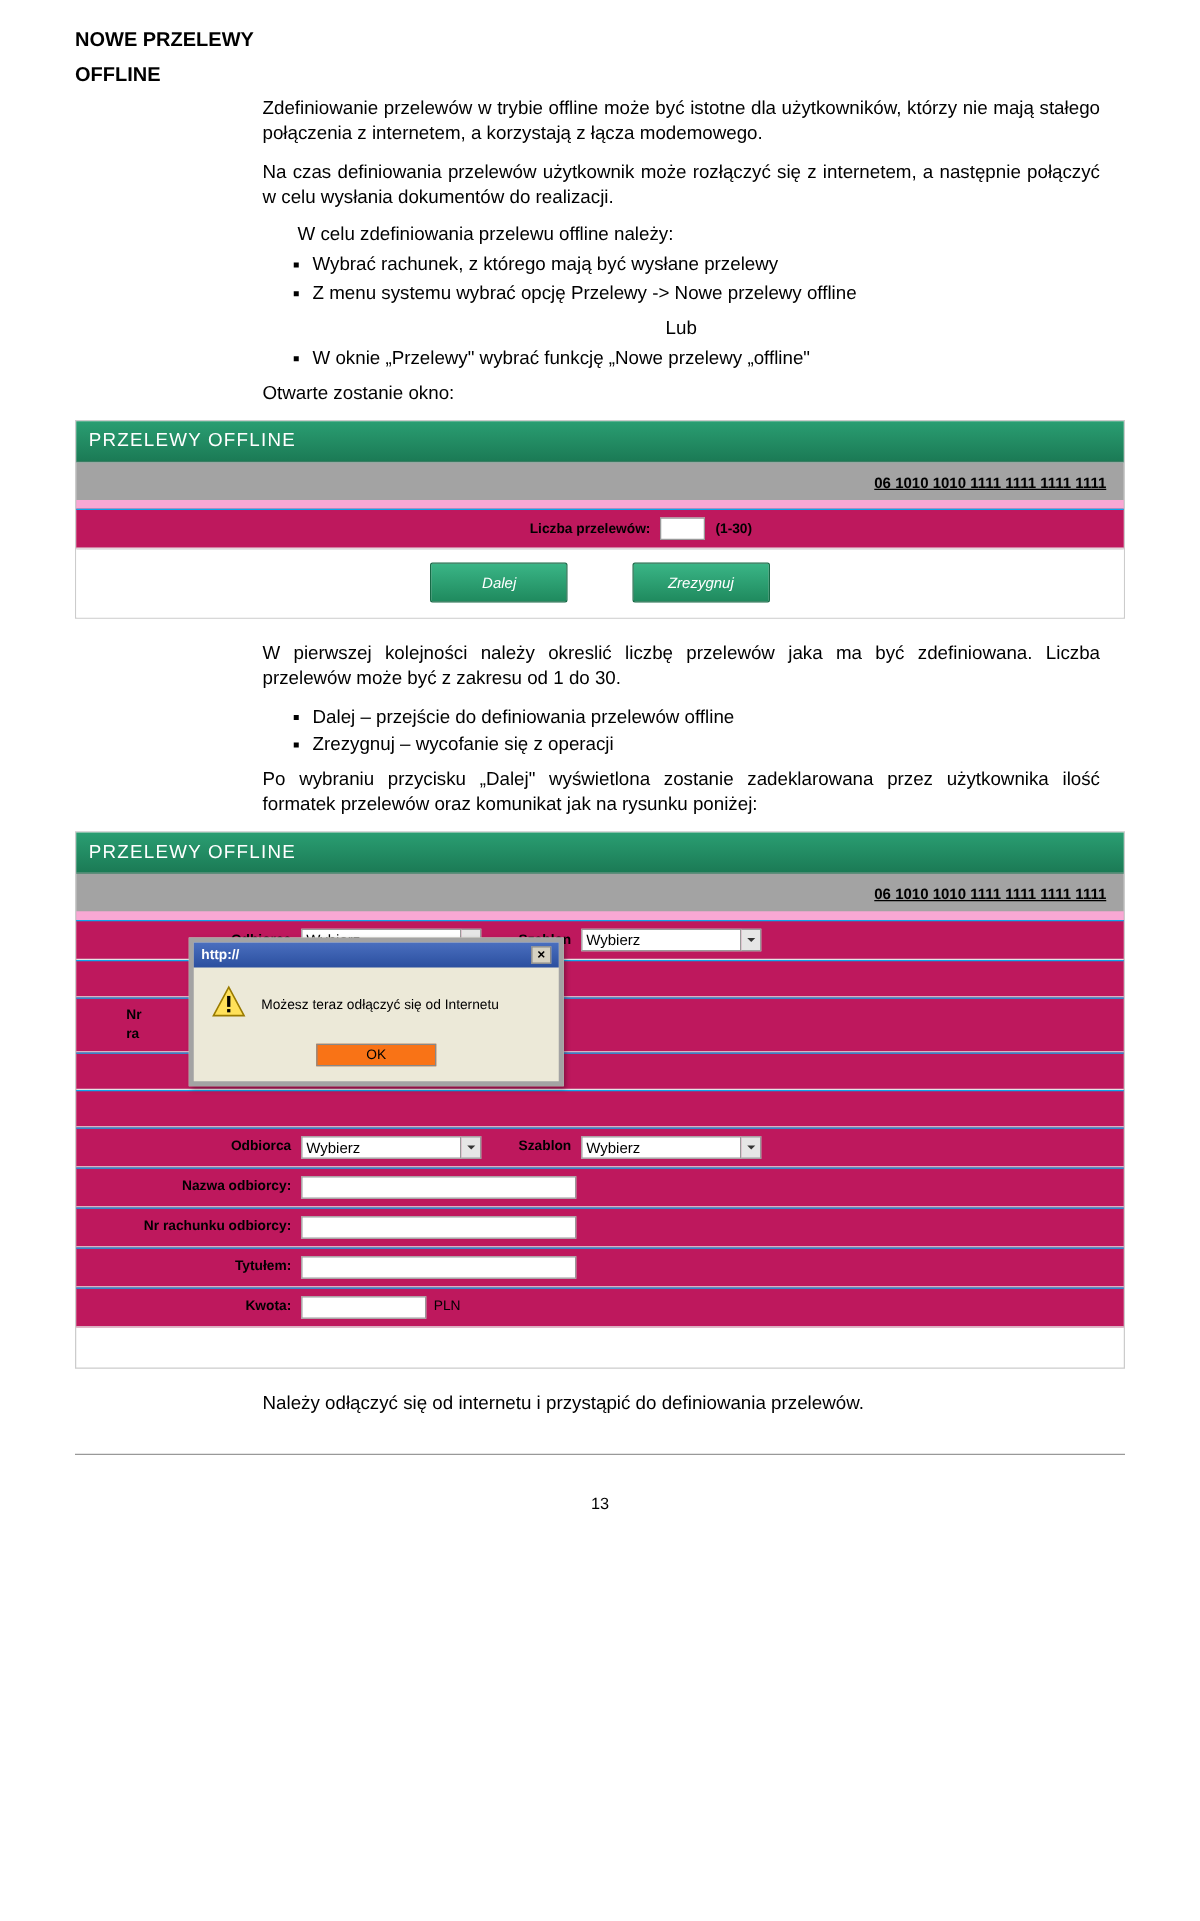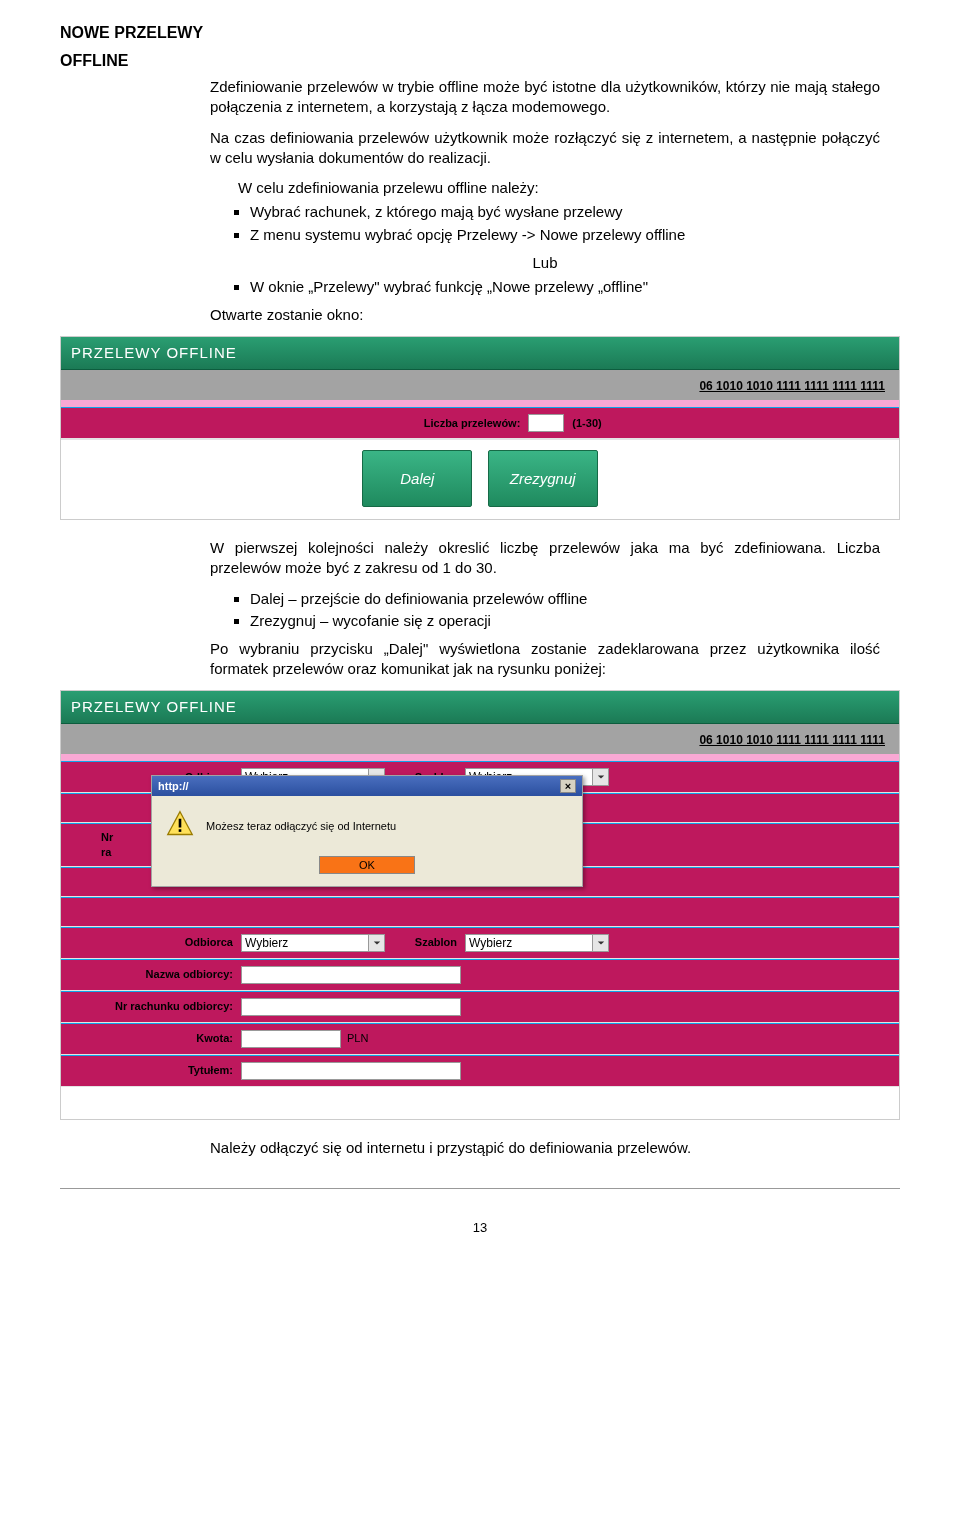--- a/index.html
+++ b/index.html
@@ -99,35 +99,35 @@
     padding: 10px 0 12px 0;
     border-top:1px solid #e4e4e4;
   }
   .gbtn {
     display: inline-block;
     min-width: 110px;
     background: linear-gradient(#3ab586, #1f8a5e);
     color: #fff;
     border: 1px solid #166a46;
     border-radius: 2px;
-    font-size: 15px;
-    padding: 19px 10px;
-    margin: 0 6px;
+    font-size: 12px;
+    padding: 8px 10px;
+    margin: 0 24px;
     cursor: pointer;
     font-style: italic;
   }
   .hint { font-weight: bold; font-size:11px; margin-left: 8px; }
   
   .win-dialog {
     position: absolute;
     left: 90px;
     top: 84px;
-    width: 432px;
+    width: 300px;
     background: #ece9d8;
-    border: 1px solid #a3a3a3;
+    border: 4px solid #a3a3a3;
     box-shadow: 2px 2px 4px rgba(0,0,0,.35);
     font-size: 11px;
   }
   .win-title {
     background: linear-gradient(#4a6fbf, #2b4f9f);
     color: #fff;
     padding: 3px 6px;
     display:flex; justify-content: space-between; align-items:center;
     font-weight:bold;
   }
@@ -262,27 +262,27 @@
   </div>
   <div class="field-row">
     <span class="field-label">Nazwa odbiorcy:</span>
     <input class="field-input w-med" style="">
   </div>
   <div class="field-row">
     <span class="field-label">Nr rachunku odbiorcy:</span>
     <input class="field-input w-med" style="">
   </div>
   <div class="field-row">
+    <span class="field-label">Tytułem:</span>
+    <input class="field-input w-med" style="">
+  </div>
+  <div class="field-row">
     <span class="field-label">Kwota:</span>
     <input class="field-input w-kwota" style="">
     <span class="pln">PLN</span>
-  </div>
-  <div class="field-row">
-    <span class="field-label">Tytułem:</span>
-    <input class="field-input w-med" style="">
   </div>
 
   <div class="win-dialog">
     <div class="win-title">
       <span>http://</span>
       <span class="win-close">×</span>
     </div>
     <div class="win-body">
       <span class="warn-icon">
         <svg viewBox="0 0 32 32">

